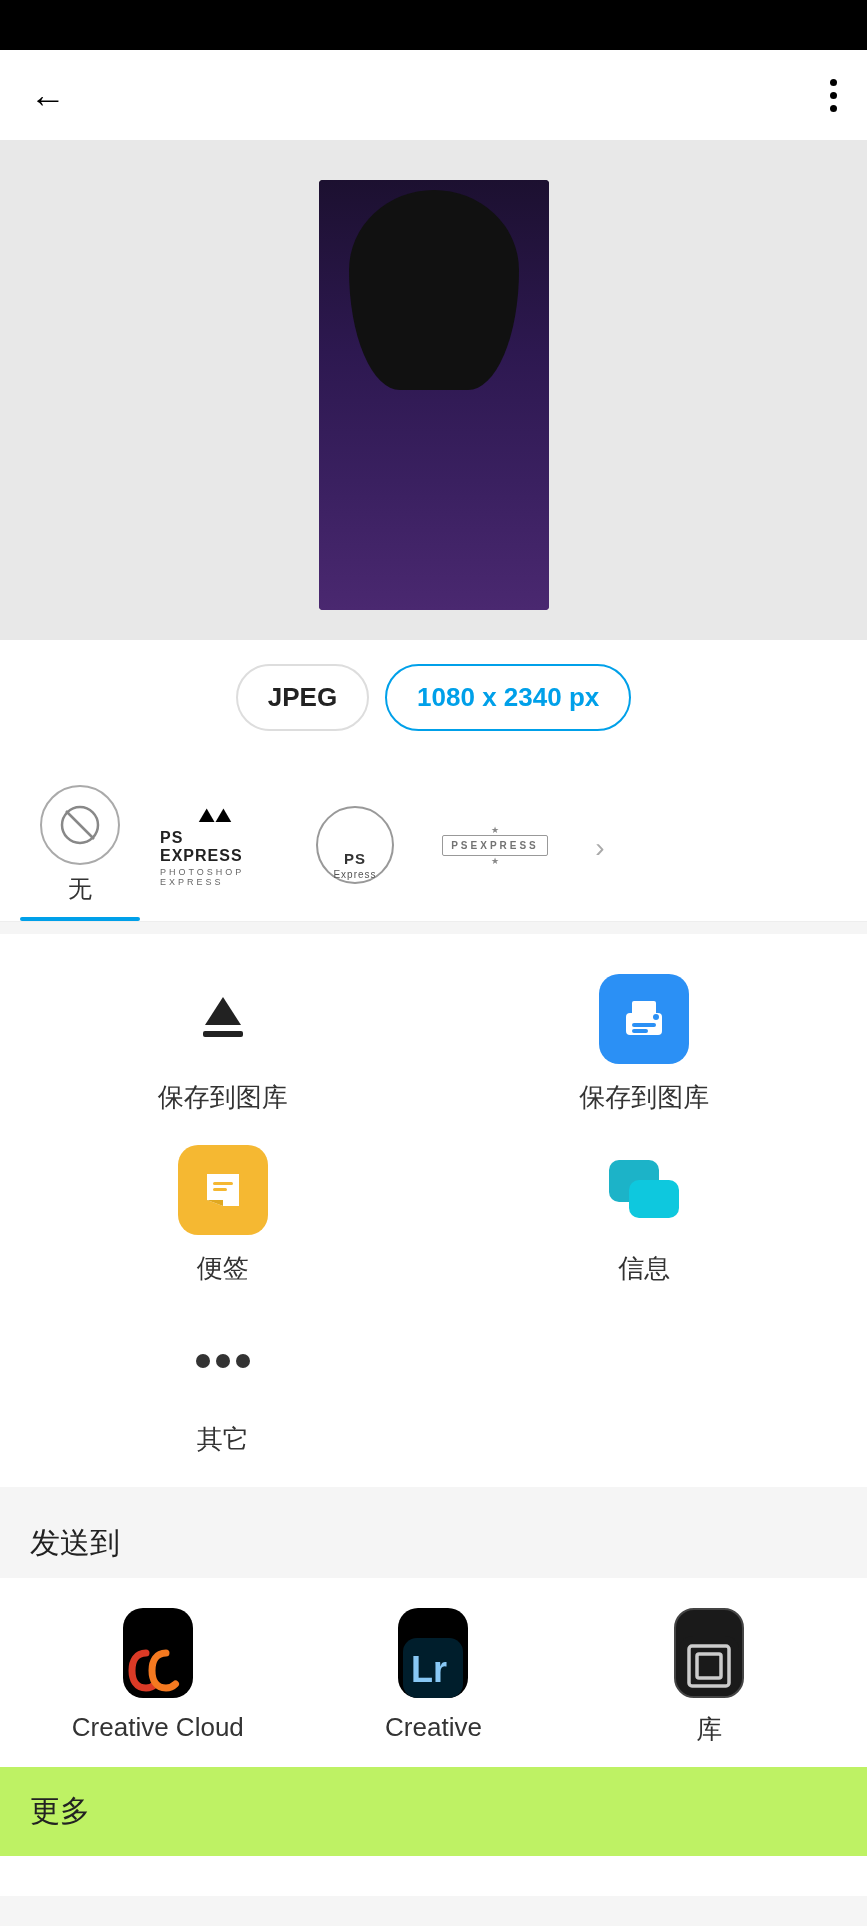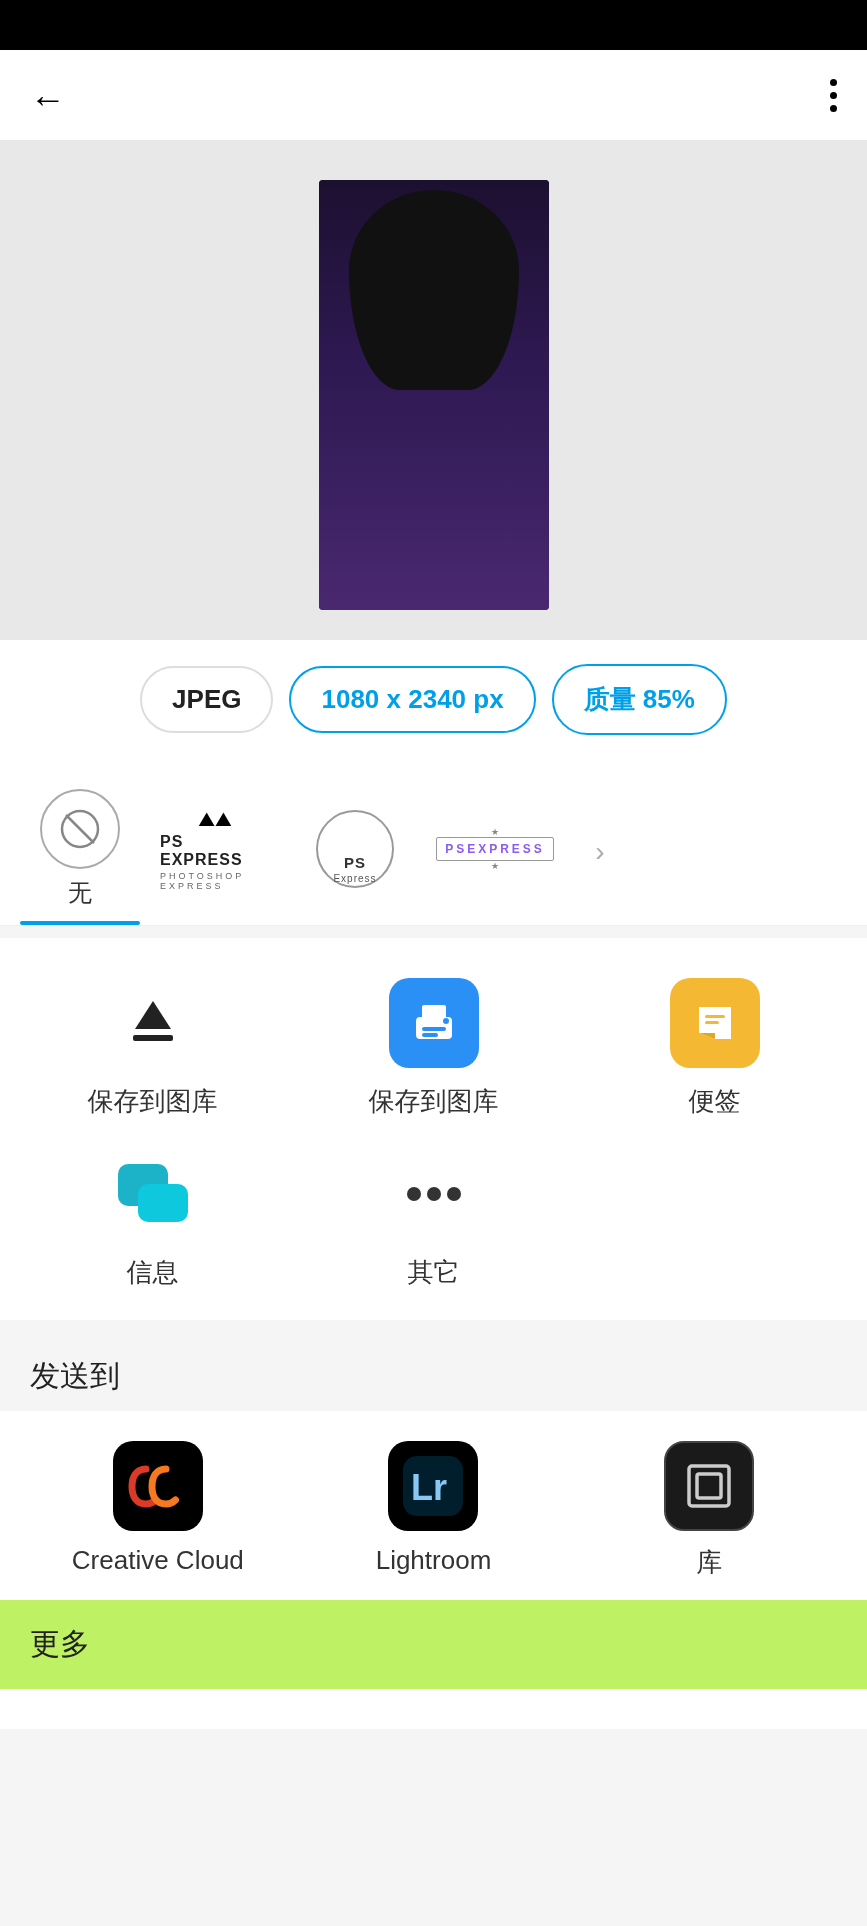--- a/index.html
+++ b/index.html
@@ -171,21 +171,21 @@
 
     
     .actions-section {
       width: 100%;
       background: #fff;
       padding: 40px 0 30px 0;
       margin-top: 12px;
     }
     .actions-grid {
       display: grid;
-      grid-template-columns: repeat(3, 1fr);
+      grid-template-columns: repeat(2, 1fr);
       gap: 30px 16px;
       padding: 0 20px;
     }
     .action-item {
       display: flex;
       flex-direction: column;
       align-items: center;
       gap: 16px;
       cursor: pointer;
     }
@@ -253,25 +253,25 @@
       padding: 0 20px;
     }
     .app-item {
       display: flex;
       flex-direction: column;
       align-items: center;
       gap: 14px;
       cursor: pointer;
     }
     .app-icon {
-      width: 90px;
+      width: 70px;
       height: 90px;
       border-radius: 20px;
       display: flex;
-      align-items: center;
+      align-items: flex-end;
       justify-content: center;
       font-size: 44px;
       position: relative;
       overflow: hidden;
     }
     .app-icon.cc {
       background: #000;
       color: #fff;
     }
     .app-icon.lr {
@@ -321,21 +321,20 @@
   </div>
 </div>
 
 <div class="image-preview">
   <div class="anime-image"></div>
 </div>
 
 <div class="info-pills">
   <div class="pill">JPEG</div>
   <div class="pill active">1080 x 2340 px</div>
-  <div class="pill active">质量 85%</div>
 </div>
 
 <div class="watermark-section">
   <div class="watermark-scroll">
 
     <div class="watermark-item selected">
       <div class="watermark-icon">
         <svg width="44" height="44" viewBox="0 0 44 44">
           <circle cx="22" cy="22" r="18" fill="none" stroke="#888" stroke-width="2.5"></circle>
           <line x1="8" y1="8" x2="36" y2="36" stroke="#888" stroke-width="2.5"></line>
@@ -357,21 +356,21 @@
         <div style="width:78px;height:78px;border:2.5px solid #999;border-radius:50%;display:flex;flex-direction:column;align-items:center;justify-content:center;gap:2px;">
           <div style="font-size:15px;font-weight:700;letter-spacing:1px;color:#333;margin-top:40px;">PS</div>
           <div style="font-size:10px;letter-spacing:1px;color:#555;">Express</div>
         </div>
       </div>
     </div>
 
     <div class="watermark-item">
       <div style="width:110px;height:80px;display:flex;flex-direction:column;align-items:center;justify-content:center;">
         <div style="font-size:9px;color:#888;">★</div>
-        <div style="font-size:12px;font-weight:700;letter-spacing:3px;color:#8b5cf6;border:1.5px solid #999;padding:4px 8px;border-radius:2px;text-align:right;">PSEXPRESS</div>
+        <div style="font-size:10px;font-weight:700;letter-spacing:3px;color:#737373;border:1.5px solid #999;padding:4px 8px;border-radius:2px;text-align:right;">PSEXPRESS</div>
         <div style="font-size:9px;color:#888;">★</div>
       </div>
     </div>
 
     <div class="watermark-chevron">›</div>
   </div>
 </div>
 
 <div class="actions-section">
   <div class="actions-grid">
@@ -456,21 +455,21 @@
       <span class="app-label">Creative Cloud</span>
     </div>
 
     <div class="app-item">
       <div class="app-icon lr">
         <svg width="60" height="60" viewBox="0 0 60 60">
           <rect width="60" height="60" rx="14" fill="#001e2c"></rect>
           <text x="8" y="44" font-size="36" font-weight="700" fill="#88c8f5" font-family="Arial">Lr</text>
         </svg>
       </div>
-      <span class="app-label">Lightroom</span>
+      <span class="app-label">Creative</span>
     </div>
 
     <div class="app-item">
       <div class="app-icon lib">
         <svg width="60" height="60" viewBox="0 0 60 60">
           <rect width="60" height="60" rx="14" fill="#1a1a1a"></rect>
 
           <rect x="10" y="10" width="40" height="40" rx="3" fill="none" stroke="#ccc" stroke-width="3.5"></rect>
           <rect x="18" y="18" width="24" height="24" rx="2" fill="none" stroke="#ccc" stroke-width="3.5"></rect>
         </svg>

